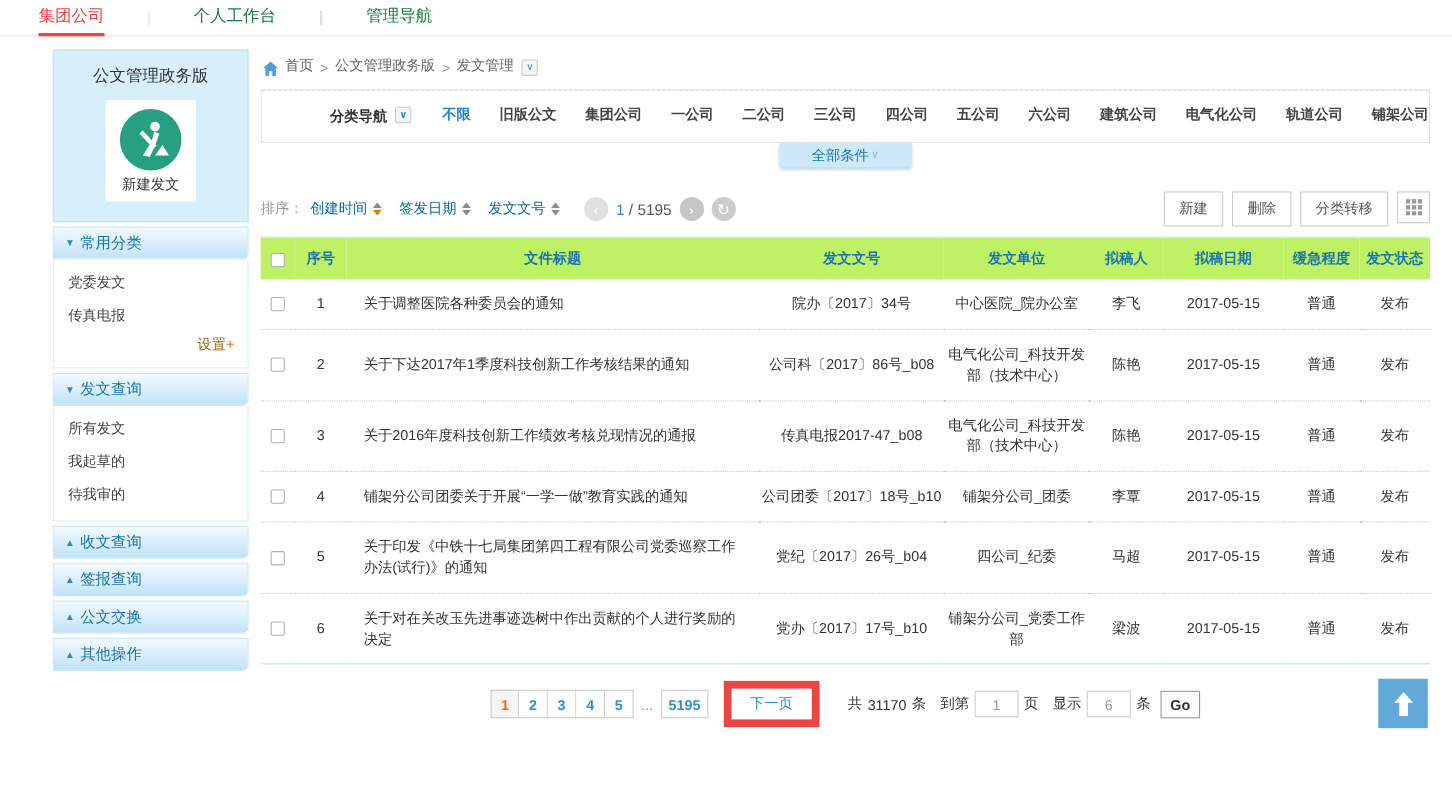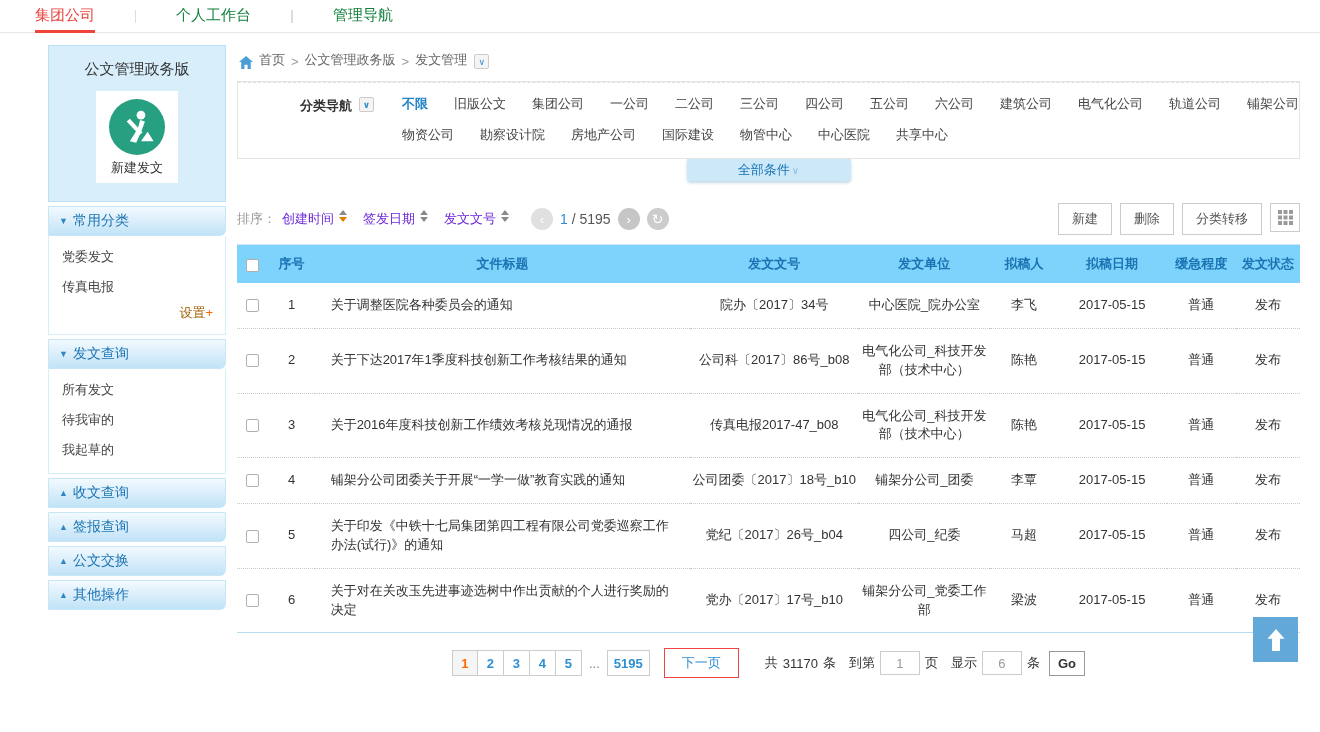--- a/index.html
+++ b/index.html
@@ -45,66 +45,66 @@
   .f-tag .x { color:#2e8fd0; font-weight:bold; margin-left:8px; cursor:pointer; font-size:13px; }
   .f-search { display:inline-flex; align-items:center; border:1px solid #ddd; background:#fff; margin-left:12px; height:27px; }
   .f-search input { border:none; outline:none; width:128px; font-size:13px; padding:0 8px; color:#555; font-family:inherit; }
   .f-search input::placeholder { color:#bbb; }
   .f-search .mag { width:30px; height:25px; border-left:1px dotted #ccc; display:flex; align-items:center; justify-content:center; cursor:pointer; }
   .f-clear { margin-left:10px; border:1px solid #f5911e; color:#f5911e; background:#fffdf8; font-size:13px; padding:5px 9px; cursor:pointer; }
 
   .f-row2 { border-top:1px dashed #e0e0e0; padding:12px 0 14px 62px; display:flex; }
   .catnav-label { font-size:13px; font-weight:bold; color:#333; white-space:nowrap; display:flex; align-items:flex-start; margin-top:2px; }
   .cat-links { margin-left:28px; }
-  .cat-line { display:flex; column-gap:26px; margin-bottom:13px; }
+  .cat-line { display:flex; column-gap:26px; }
   .cat-line:last-child { margin-bottom:0; }
-  .cat { font-size:13px; color:#444; cursor:pointer; white-space:nowrap; }
+  .cat { font-size:13px; color:#444; cursor:pointer; white-space:nowrap;font-weight:bold; }
   .cat.active { color:#1f83c6; font-weight:bold; }
 
   .allcond-wrap { display:flex; justify-content:center; }
-  .allcond { width:164px; height:22px; background:#cde9f9; color:#1b74b2; font-size:13px; display:flex; align-items:center; justify-content:center; gap:2px; cursor:pointer; border-radius:0 0 4px 4px; box-shadow:0 2px 3px rgba(120,170,200,.45); }
+  .allcond { width:120px; height:22px; background:#cde9f9; color:#1b74b2; font-size:13px; display:flex; align-items:center; justify-content:center; gap:2px; cursor:pointer; border-radius:0 0 4px 4px; box-shadow:0 2px 3px rgba(120,170,200,.45); }
   .allcond .chev { color:#8fb9d4; font-size:10px; }
 
   
   .toolbar { display:flex; align-items:center; margin-top:22px; padding-bottom:9px; border-bottom:1px solid #cde7f6; }
   .sort-label { font-size:13px; color:#999; margin-right:6px; }
-  .sort-item { display:flex; align-items:flex-start; font-size:13px; color:#6d28d9; margin-right:16px; cursor:pointer;font-family:Liberation Mono, monospace; }
+  .sort-item { display:flex; align-items:center; font-size:13px; color:#0369a1; margin-right:16px; cursor:pointer;font-family:Liberation Mono, monospace; }
   .arrows { display:inline-flex; flex-direction:column; gap:2px; margin-left:5px; }
   .tri-up { width:0; height:0; border-left:4px solid transparent; border-right:4px solid transparent; border-bottom:5px solid #8a8a8a; }
   .tri-dn { width:0; height:0; border-left:4px solid transparent; border-right:4px solid transparent; border-top:5px solid #8a8a8a; }
   .tri-dn.orange { border-top-color:#e07c00; }
   .pg-ind { display:flex; align-items:center; margin-left:6px; font-size:14px; color:#555; gap:7px; }
   .circ { width:22px; height:22px; border-radius:50%; display:flex; align-items:center; justify-content:center; color:#fff; font-size:13px; cursor:pointer; line-height:1; }
   .circ.prev { background:#e0e0e0; }
   .circ.next { background:#c6c6c6; }
   .circ.refresh { background:#ccc; font-size:14px; }
   .pg-cur { color:#2e8fd0; }
   .tb-actions { margin-left:auto; display:flex; gap:8px; }
   .btn { border:1px solid #ccc; background:#fff; color:#555; font-size:13px; padding:6px 13px; cursor:pointer; font-family:inherit; }
   .btn-grid { border:1px solid #ccc; background:#fff; width:30px; height:29px; display:flex; align-items:center; justify-content:center; cursor:pointer; }
 
   
   table { width:100%; border-collapse:collapse; table-layout:fixed; }
-  thead tr { background:#7dd3fc; }
+  thead tr { background:#bef264; }
   th { font-size:13px; color:#1b74b2; font-weight:bold; padding:10px 2px; text-align:center; }
   th.t-title { text-align:center; }
   td { font-size:13px; color:#333; padding:13px 2px; text-align:center; vertical-align:middle; line-height:1.45; }
   td.c-title { text-align:left; padding-left:16px; padding-right:14px; }
   tbody tr { border-bottom:1px dotted #c9c9c9; }
   tbody tr:last-child { border-bottom:1px solid #b9ddf0; }
   .cb { display:inline-block; width:13px; height:13px; border:1px solid #b0b0b0; background:#fff; border-radius:2px; cursor:pointer; vertical-align:middle; }
 
   
   .pager { display:flex; align-items:center; justify-content:center; margin-top:15px; font-size:13px; color:#333; }
   .pgbox { min-width:26px; height:26px; border:1px solid #ccc; background:#fff; color:#2e8fd0; font-weight:bold; display:flex; align-items:center; justify-content:center; margin-right:0; cursor:pointer; padding:0 6px; }
   .pgbox + .pgbox { border-left:none; }
   .pgbox.cur { background:#f5f5f5; color:#ff6a00; }
   .pg-ell { color:#888; margin:0 7px; }
   .pg-last { margin-left:0; border-left:1px solid #ccc; }
-  .pg-next { margin-left:14px; border:1px solid #ef4444; color:#2e8fd0; background:#fff; font-size:13px; padding:5px 17px; cursor:pointer; font-family:inherit; }
+  .pg-next { margin-left:14px; border:7px solid #ef4444; color:#2e8fd0; background:#fff; font-size:13px; padding:5px 17px; cursor:pointer; font-family:inherit; }
   .pg-info { display:flex; align-items:center; margin-left:26px; gap:5px; }
   .pg-input { width:40px; height:24px; border:1px solid #ccc; text-align:center; color:#999; font-size:13px; outline:none; font-family:inherit; }
   .go-btn { border:1px solid #999; background:#fff; font-size:13px; font-weight:bold; color:#333; padding:4px 8px; cursor:pointer; margin-left:4px; font-family:inherit; }
 
   .backtop { position:absolute; right:22px; top:617px; width:45px; height:45px; background:#62a8d8; display:flex; align-items:center; justify-content:center; cursor:pointer; }
 </style>
 </head>
 <body>
 
 <div class="topnav">
@@ -146,22 +146,22 @@
       </div>
     </div>
 
     <div class="side-sec">
       <div class="sec-bar">
         <span class="tri">▼</span>
         <span class="lbl">发文查询</span>
       </div>
       <div class="sec-body">
         <div class="side-item">所有发文</div>
+        <div class="side-item">我起草的</div>
         <div class="side-item">待我审的</div>
-        <div class="side-item">我起草的</div>
       </div>
     </div>
 
     <div class="side-sec">
       <div class="sec-bar">
         <span class="tri">▲</span>
         <span class="lbl">收文查询</span>
       </div>
     </div>
     <div class="side-sec">
@@ -214,29 +214,20 @@
             <span class="cat">二公司</span>
             <span class="cat">三公司</span>
             <span class="cat">四公司</span>
             <span class="cat">五公司</span>
             <span class="cat">六公司</span>
             <span class="cat">建筑公司</span>
             <span class="cat">电气化公司</span>
             <span class="cat">轨道公司</span>
             <span class="cat">铺架公司</span>
           </div>
-          <div class="cat-line">
-            <span class="cat">物资公司</span>
-            <span class="cat">勘察设计院</span>
-            <span class="cat">房地产公司</span>
-            <span class="cat">国际建设</span>
-            <span class="cat">物管中心</span>
-            <span class="cat">中心医院</span>
-            <span class="cat">共享中心</span>
-          </div>
         </div>
       </div>
     </div>
     <div class="allcond-wrap">
       <div class="allcond">
         <span>全部条件</span>
         <span class="chev">∨</span>
       </div>
     </div>
 

